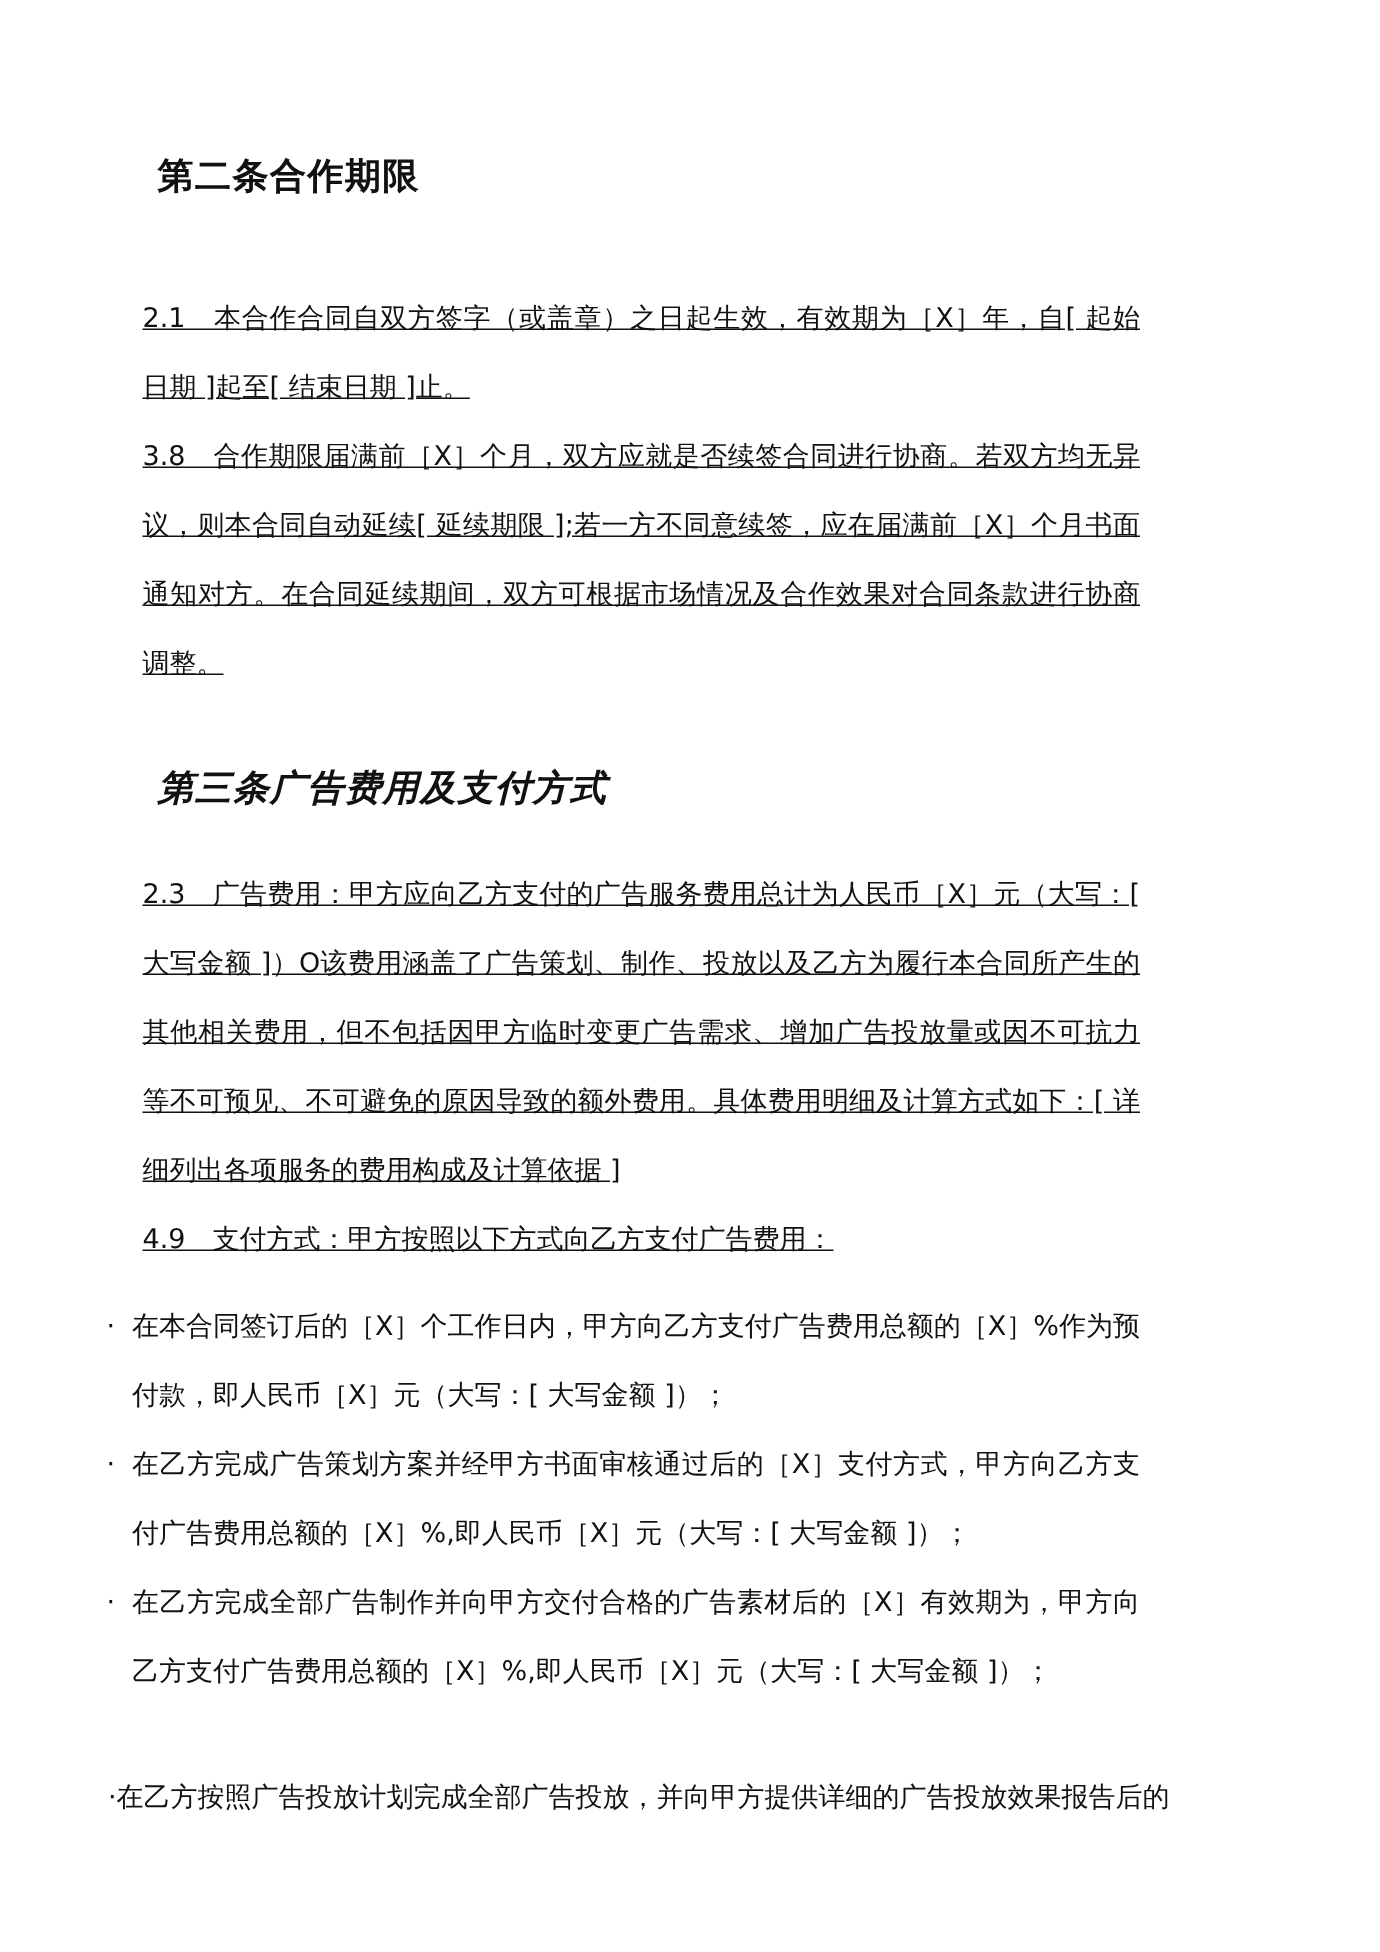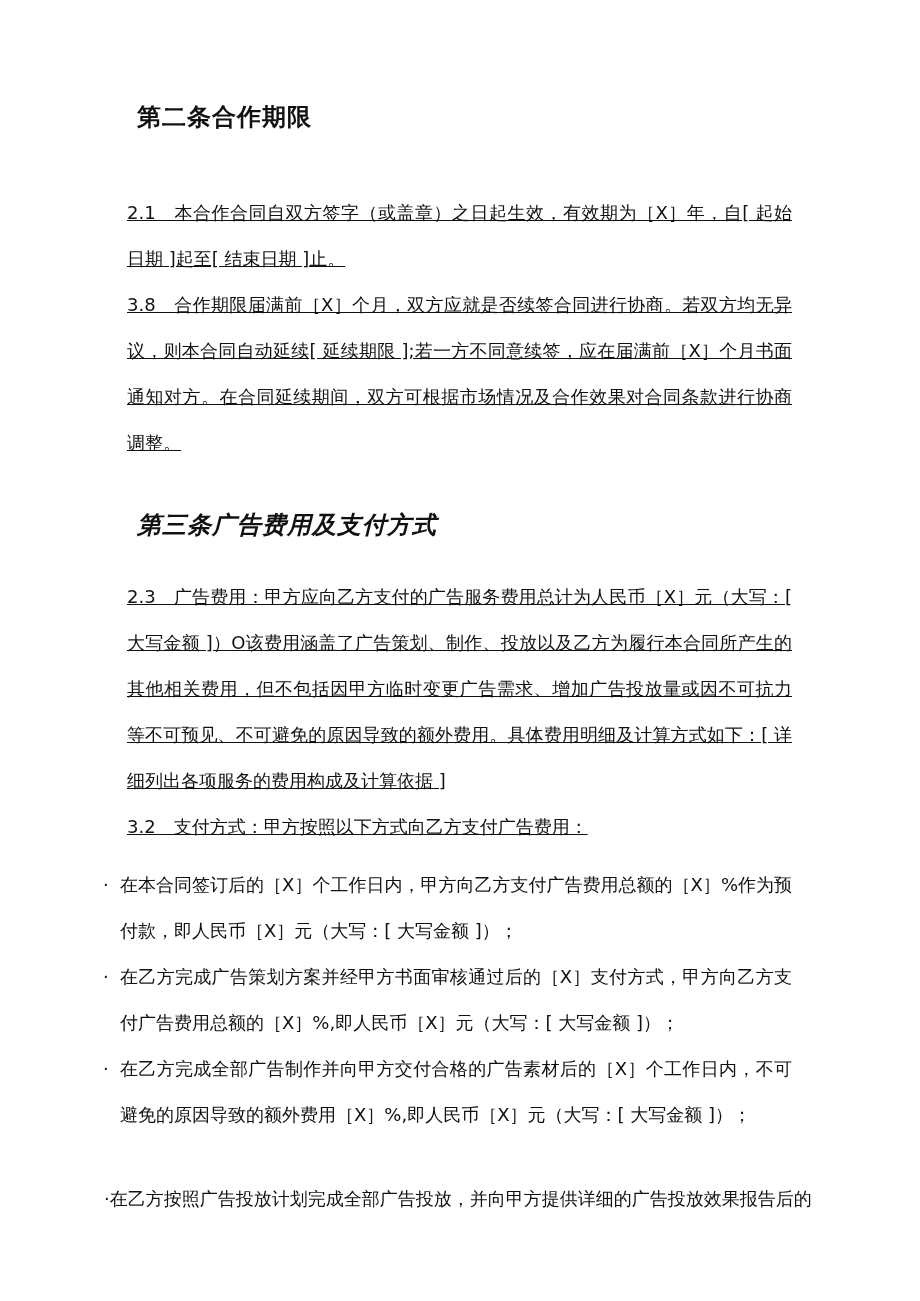--- a/index.html
+++ b/index.html
@@ -10,21 +10,21 @@
   body {
     font-family: "DejaVu Sans", sans-serif;
     color: #111111;
   }
   .page {
     position: relative;
     width: 729px;
     min-height: 1301px;
     background: #ffffff;
     box-sizing: border-box;
-    padding: 100px 0 60px 103px;
+    padding: 100px 0 60px 71px;
   }
   .heading {
     font-size: 24px;
     font-weight: 700;
     line-height: 34px;
     margin: 0 0 56px 34px;
     letter-spacing: 1px;
   }
   .heading.second {
     margin-top: 42px;
@@ -79,32 +79,32 @@
   <h1 class="heading">第二条合作期限</h1>
 
   <p class="para">2.1　本合作合同自双方签字（或盖章）之日起生效，有效期为［X］年，自[ 起始日期 ]起至[ 结束日期 ]止。</p>
 
   <p class="para">3.8　合作期限届满前［X］个月，双方应就是否续签合同进行协商。若双方均无异议，则本合同自动延续[ 延续期限 ];若一方不同意续签，应在届满前［X］个月书面通知对方。在合同延续期间，双方可根据市场情况及合作效果对合同条款进行协商调整。</p>
 
   <h1 class="heading second">第三条广告费用及支付方式</h1>
 
   <p class="para">2.3　广告费用：甲方应向乙方支付的广告服务费用总计为人民币［X］元（大写：[ 大写金额 ]）O该费用涵盖了广告策划、制作、投放以及乙方为履行本合同所产生的其他相关费用，但不包括因甲方临时变更广告需求、增加广告投放量或因不可抗力等不可预见、不可避免的原因导致的额外费用。具体费用明细及计算方式如下：[ 详细列出各项服务的费用构成及计算依据 ]</p>
 
-  <p class="para">3.2　支付方式：甲方按照以下方式向乙方支付广告费用：</p>
+  <p class="para">4.9　支付方式：甲方按照以下方式向乙方支付广告费用：</p>
 
   <ul class="bullets">
     <li class="bullet-item">
       <span class="bullet-marker">·</span>
       <span class="bullet-text">在本合同签订后的［X］个工作日内，甲方向乙方支付广告费用总额的［X］%作为预付款，即人民币［X］元（大写：[ 大写金额 ]）；</span>
     </li>
     <li class="bullet-item">
       <span class="bullet-marker">·</span>
       <span class="bullet-text">在乙方完成广告策划方案并经甲方书面审核通过后的［X］支付方式，甲方向乙方支付广告费用总额的［X］%,即人民币［X］元（大写：[ 大写金额 ]）；</span>
     </li>
     <li class="bullet-item">
       <span class="bullet-marker">·</span>
-      <span class="bullet-text">在乙方完成全部广告制作并向甲方交付合格的广告素材后的［X］个工作日内，不可避免的原因导致的额外费用［X］%,即人民币［X］元（大写：[ 大写金额 ]）；</span>
+      <span class="bullet-text">在乙方完成全部广告制作并向甲方交付合格的广告素材后的［X］有效期为，甲方向乙方支付广告费用总额的［X］%,即人民币［X］元（大写：[ 大写金额 ]）；</span>
     </li>
   </ul>
 
   <p class="trailing">·在乙方按照广告投放计划完成全部广告投放，并向甲方提供详细的广告投放效果报告后的</p>
 
 </div>
 
 </body></html>

